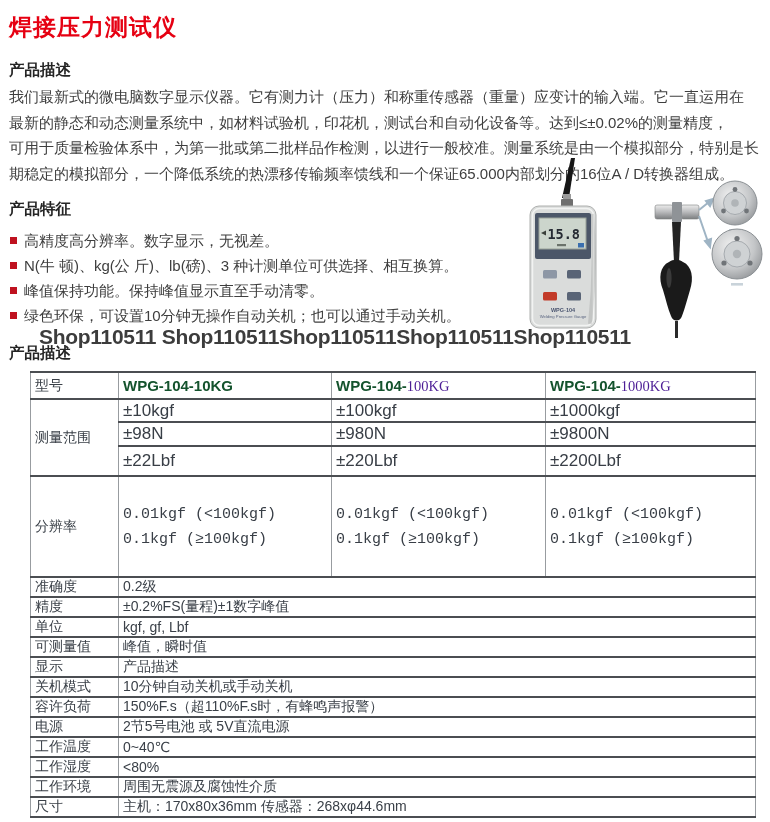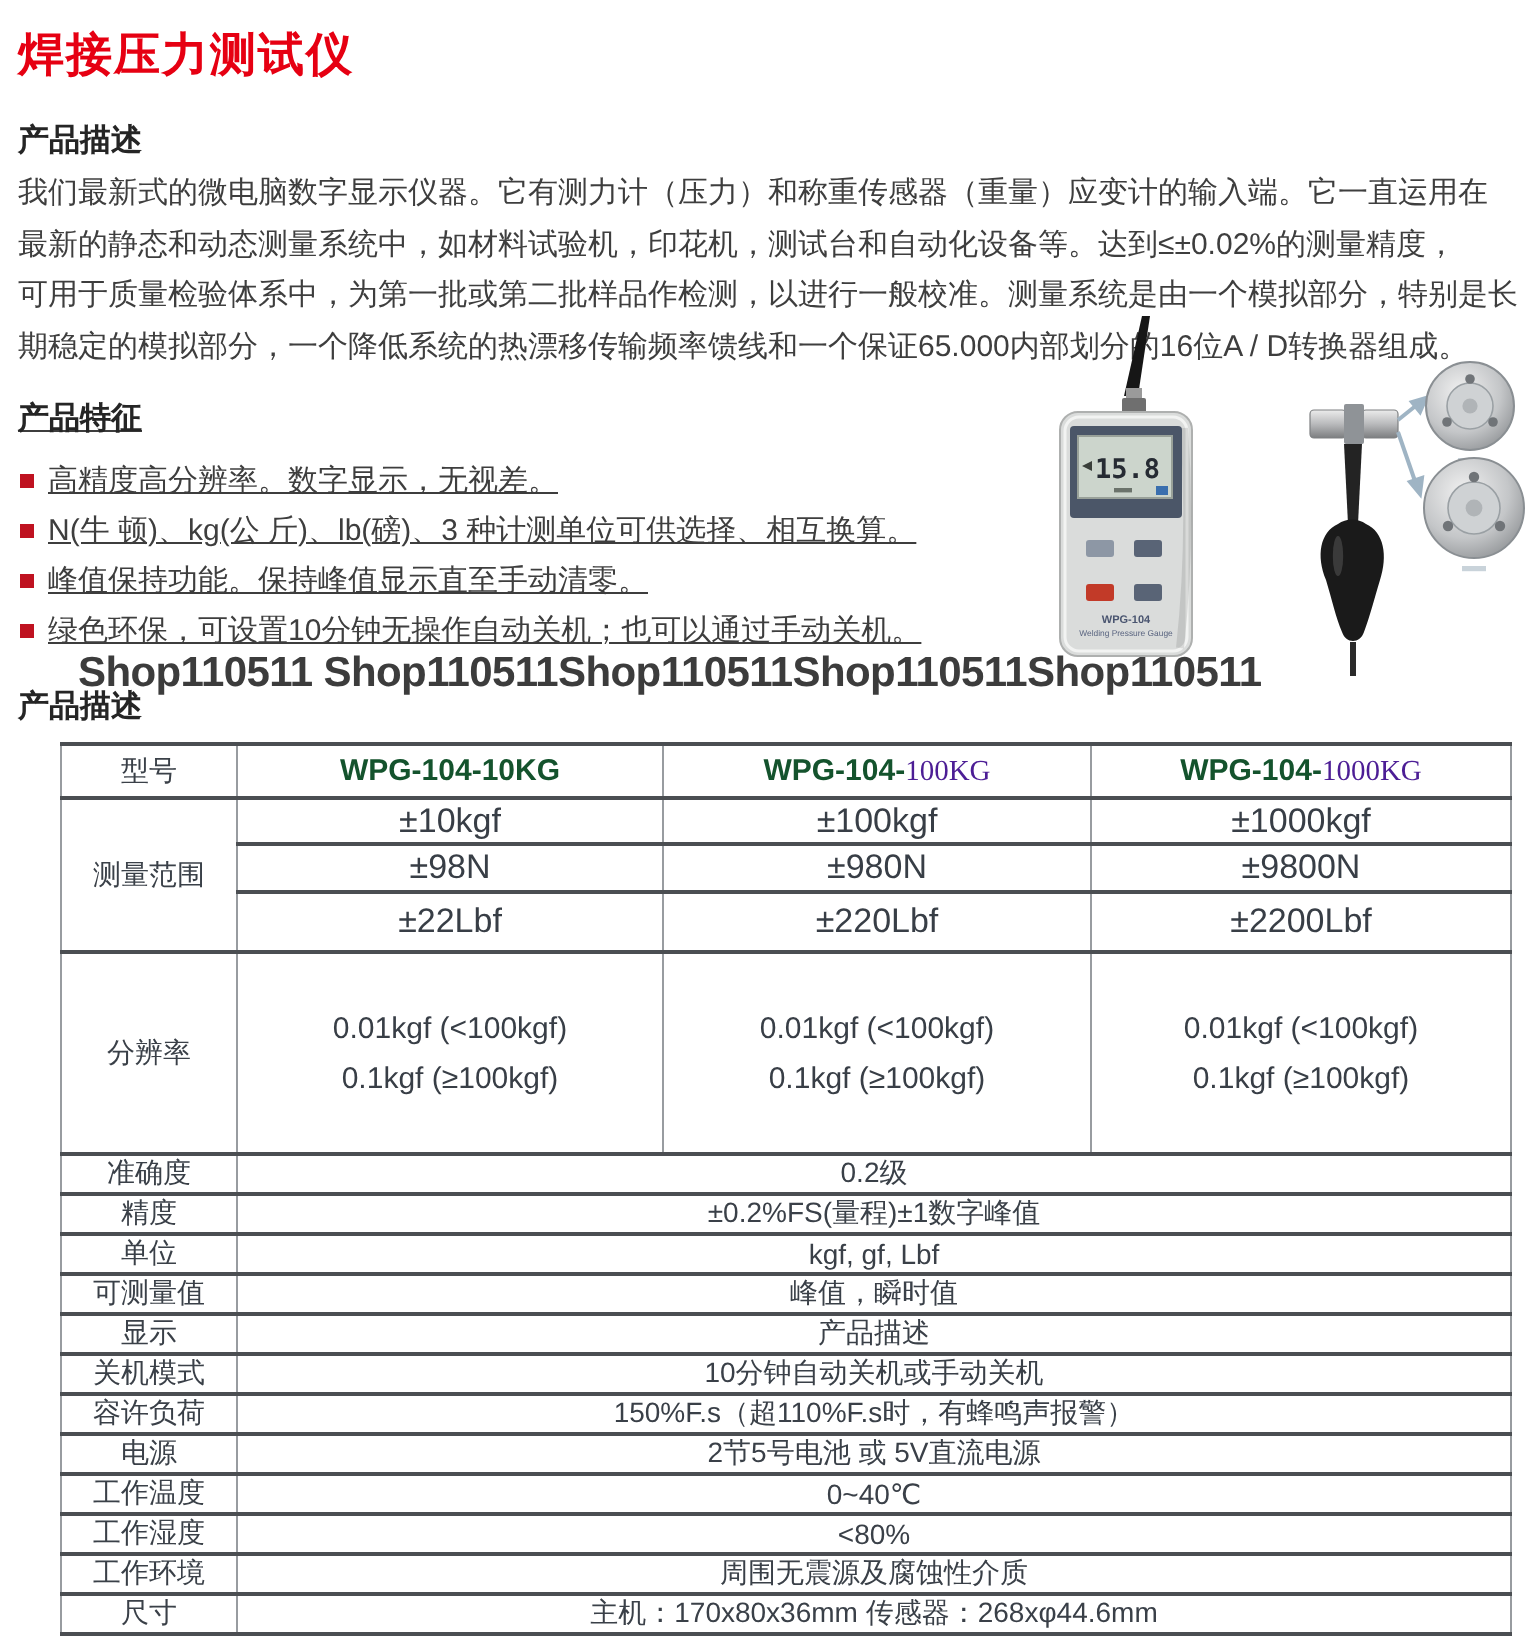--- a/index.html
+++ b/index.html
@@ -14,21 +14,21 @@
   .page-title {
     font-size:23px; font-weight:700; color:#e60012;
     margin:2px 0 17px 0; letter-spacing:1px;
   }
   .sec-heading {
     font-size:15.5px; font-weight:700; color:#252525; margin:0 0 3px 0;
   }
   .desc-line {
     font-size:15px; line-height:25.5px; color:#3e3e3e; white-space:nowrap;
   }
-  .features-block { margin-top:13px;text-decoration:underline; }
+  .features-block { margin-top:13px; }
   .feat-list { margin-top:8px; width:500px; }
   .feat-item { display:flex; align-items:flex-start; font-size:15px; line-height:25px; color:#3e3e3e; white-space:nowrap; }
   .bullet { width:7px; height:7px; background:#bf1220; margin:9px 7px 0 1px; flex:none; }
 
   .specs-heading { margin-top:15px; }
 
   
   .watermark {
     position:absolute; left:39px; top:325px; z-index:6;
     font-size:21px; font-weight:600; letter-spacing:-0.3px;
@@ -36,28 +36,28 @@
   }
 
   
   table.spec {
     border-collapse:collapse; table-layout:fixed;
     width:725px; margin:7px 0 0 21px; background:#fff;
   }
   table.spec td {
     border-left:1px solid #989ca0; border-right:1px solid #989ca0;
     border-top:2px solid #4b4e52; border-bottom:2px solid #4b4e52;
-    text-align:center; vertical-align:middle; padding:0 4px;
+    vertical-align:middle; padding:0 4px;
     overflow:hidden;
   }
   .lbl   { font-size:14px; font-weight:500; color:#3a4048; }
   .model-b { font-weight:700; font-size:15px; color:#14532d; }
   .model-l { font-weight:400; font-size:14.5px; color:#4c1d95; font-family:"Liberation Serif","DejaVu Serif",serif; }
   .range-v { font-size:17px; font-weight:400; color:#383e46; }
-  .res-v   { font-size:15px; font-weight:500; color:#383e46; line-height:25px; }
+  .res-v   { font-size:15px; font-weight:500; color:#383e46; line-height:25px;font-family:Liberation Mono, monospace; }
   .val     { font-size:14px; font-weight:500; color:#3a4048; }
 
   tr.h-header { height:27px; }
   tr.h-r1 { height:23px; }
   tr.h-r2 { height:24px; }
   tr.h-r3 { height:30px; }
   tr.h-res { height:101px;margin-left:16px; }
   tr.h-s { height:20px; }
 
   

